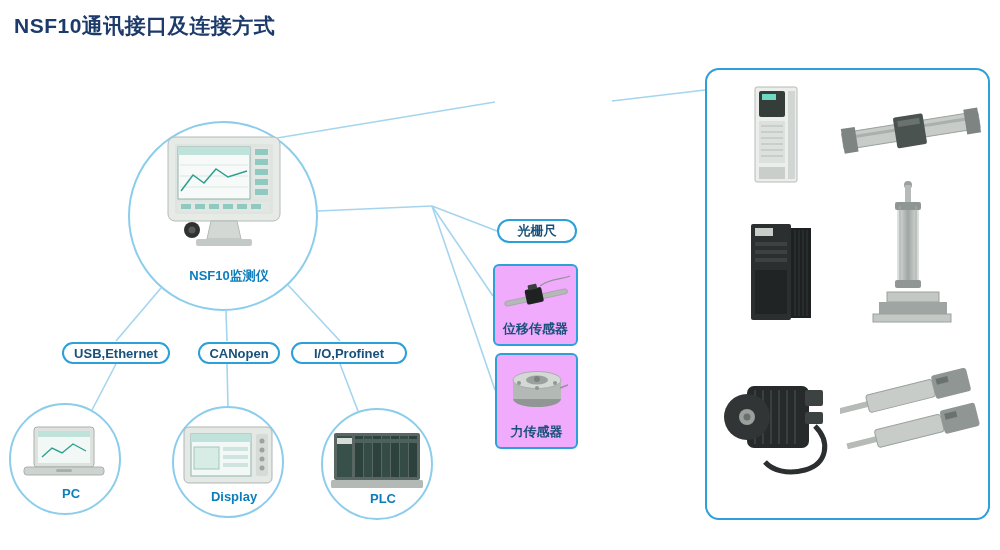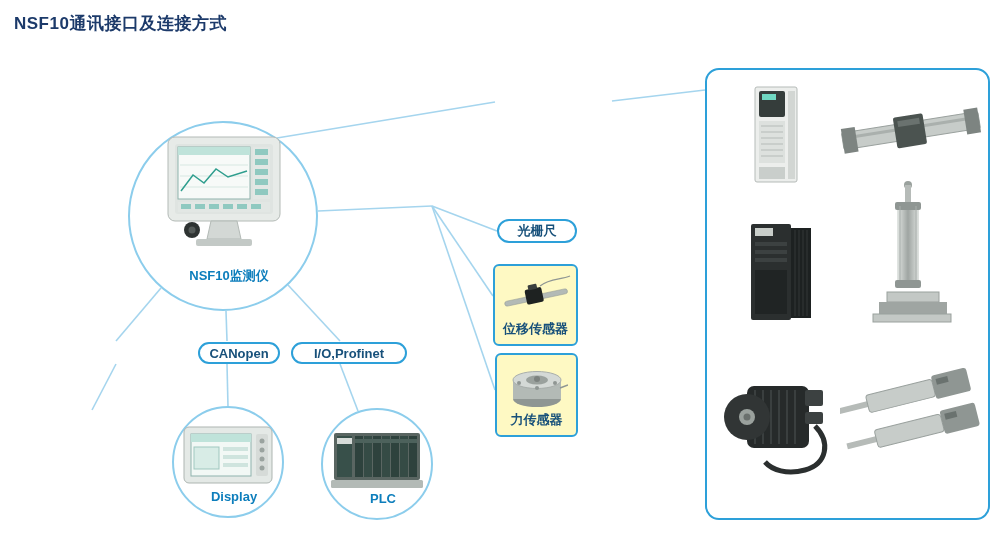--- a/index.html
+++ b/index.html
@@ -1,38 +1,38 @@
 <!DOCTYPE html>
 <html style="--title_text: #1c3a6a; --box_border: #2da0d9; --box_text: #17507a; --circle_border: #8ccdec; --node_label: #0d7ebc; --line_color: #a5d5ee; --servo_bg: #1695ac; --servo_text: #ffffff;"><head>
 <meta charset="utf-8">
 <style>
   * { margin:0; padding:0; box-sizing:border-box; }
   html,body { background:#ffffff; }
   body { font-family:"Liberation Sans", sans-serif; }
   .canvas { position:relative; width:1000px; height:550px; background:#fff; overflow:hidden; }
 
-  .title { position:absolute; left:14px; top:12px; font-size:17px; font-weight:bold;
+  .title { position:absolute; left:14px; top:12px; font-size:21px; font-weight:bold;
            color:var(--title_text,#1c3a6a); letter-spacing:.5px; }
 
   .connectors { position:absolute; left:0; top:0; width:1000px; height:550px; pointer-events:none; }
   .connectors line { stroke:var(--line_color,#a5d5ee); stroke-width:1.6; }
 
   .node-circle { position:absolute; border:2px solid var(--circle_border,#8ccdec);
                  border-radius:50%; background:#fff; }
   .node-img { position:absolute; left:50%; transform:translateX(-50%); }
   .node-label { position:absolute; left:12px; right:0; text-align:center; font-weight:bold;
                 color:var(--node_label,#0d7ebc); font-size:13px; }
 
   .tag-box { position:absolute; display:flex; align-items:center; justify-content:center;
              background:#fff; border:2px solid var(--box_border,#2da0d9); border-radius:12px;
              font-size:13px; font-weight:bold; color:var(--box_text,#17507a); white-space:nowrap; }
   .servo-box { background:var(--servo_bg,#1695ac); border:none; color:var(--servo_text,#fff);
                border-radius:5px; }
 
-  .sensor-card { position:absolute; background:#fef9c3; border:2px solid var(--box_border,#2da0d9);
+  .sensor-card { position:absolute; background:#f0abfc; border:2px solid var(--box_border,#2da0d9);
                  border-radius:6px; display:flex; flex-direction:column; align-items:center;
                  justify-content:space-between; padding:7px 3px 6px 3px; }
   .sensor-card .card-label { font-size:13px; font-weight:bold; color:var(--box_text,#17507a); }
 
   .products-panel { position:absolute; left:705px; top:68px; width:285px; height:452px;
                     border:2px solid var(--box_border,#2da0d9); border-radius:14px; background:#fff; }
   .product { position:absolute; }
   .p-drive1 { left:45px;  top:15px;  }
   .p-linear { left:133px; top:12px;  }
   .p-drive2 { left:40px;  top:150px; }
@@ -46,21 +46,21 @@
   .display-node { left:172px; top:406px; width:112px; height:112px; }
   .plc-node     { left:321px; top:408px; width:112px; height:112px; }
 
   .if-usb { left:62px;  top:342px; width:108px; height:22px; }
   .if-can { left:186px; top:342px; width:82px;  height:22px;margin-left:12px; }
   .if-io  { left:291px; top:342px; width:116px;  height:22px; }
 
   .servo-pos    { left:495px; top:90px;  width:117px; height:23px; }
   .grating-pos  { left:497px; top:219px; width:80px;  height:24px; }
   .disp-pos     { left:493px; top:264px; width:85px;  height:82px; }
-  .force-pos    { left:495px; top:353px; width:83px;  height:84px; }
+  .force-pos    { left:495px; top:353px; width:83px;  height:96px; }
 </style>
 </head>
 <body>
 
 <div class="canvas">
 
   <div class="title">NSF10通讯接口及连接方式</div>
 
   <svg class="connectors">
     <line x1="277" y1="138" x2="495" y2="102"></line>
@@ -101,23 +101,35 @@
       <rect x="89" y="69" width="10" height="5" fill="#8fc9c0"></rect>
       <rect x="103" y="69" width="10" height="5" fill="#8fc9c0"></rect>
       <path d="M63,86 L89,86 L93,104 L59,104 Z" fill="#d3d8d5" stroke="#b3bab6"></path>
       <rect x="48" y="104" width="56" height="7" rx="2" fill="#c3c9c6"></rect>
       <circle cx="44" cy="95" r="8" fill="#2e3332"></circle>
       <circle cx="44" cy="95" r="3.5" fill="#555b59"></circle>
     </svg>
     <div class="node-label" style="bottom:24px">NSF10监测仪</div>
   </div>
 
+  <div class="tag-box if-usb">USB,Ethernet</div>
   <div class="tag-box if-can">CANopen</div>
   <div class="tag-box if-io">I/O,Profinet</div>
 
+  <div class="node-circle pc-node">
+    <svg class="node-img" style="top:20px" width="90" height="58" viewBox="0 0 90 58">
+      <rect x="14" y="2" width="60" height="40" rx="3" fill="#dde2df" stroke="#a8b0ac"></rect>
+      <rect x="18" y="6" width="52" height="32" fill="#f2f8f5"></rect>
+      <rect x="18" y="6" width="52" height="6" fill="#bfe3da"></rect>
+      <path d="M22,32 L32,23 L42,28 L53,19 L66,26" stroke="#2f9e8e" fill="none" stroke-width="1.4"></path>
+      <rect x="4" y="42" width="80" height="8" rx="3" fill="#cdd3d0" stroke="#a8b0ac"></rect>
+      <rect x="36" y="44" width="16" height="3" rx="1.5" fill="#a8b0ac"></rect>
+    </svg>
+    <div class="node-label" style="bottom:12px">PC</div>
+  </div>
 
   <div class="node-circle plc-node">
     <svg class="node-img" style="top:17px" width="96" height="64" viewBox="0 0 96 64">
       <rect x="2" y="53" width="92" height="8" rx="1.5" fill="#b3bab6"></rect>
       <rect x="5" y="6" width="86" height="47" rx="2" fill="#5a6662"></rect>
       <rect x="8" y="9" width="15" height="41" fill="#38504a"></rect>
       <rect x="8" y="11" width="15" height="6" fill="#d7dcd9"></rect>
       <rect x="26" y="9" width="8" height="41" fill="#2e423d"></rect>
       <rect x="35" y="9" width="8" height="41" fill="#354b45"></rect>
       <rect x="44" y="9" width="8" height="41" fill="#2e423d"></rect>

